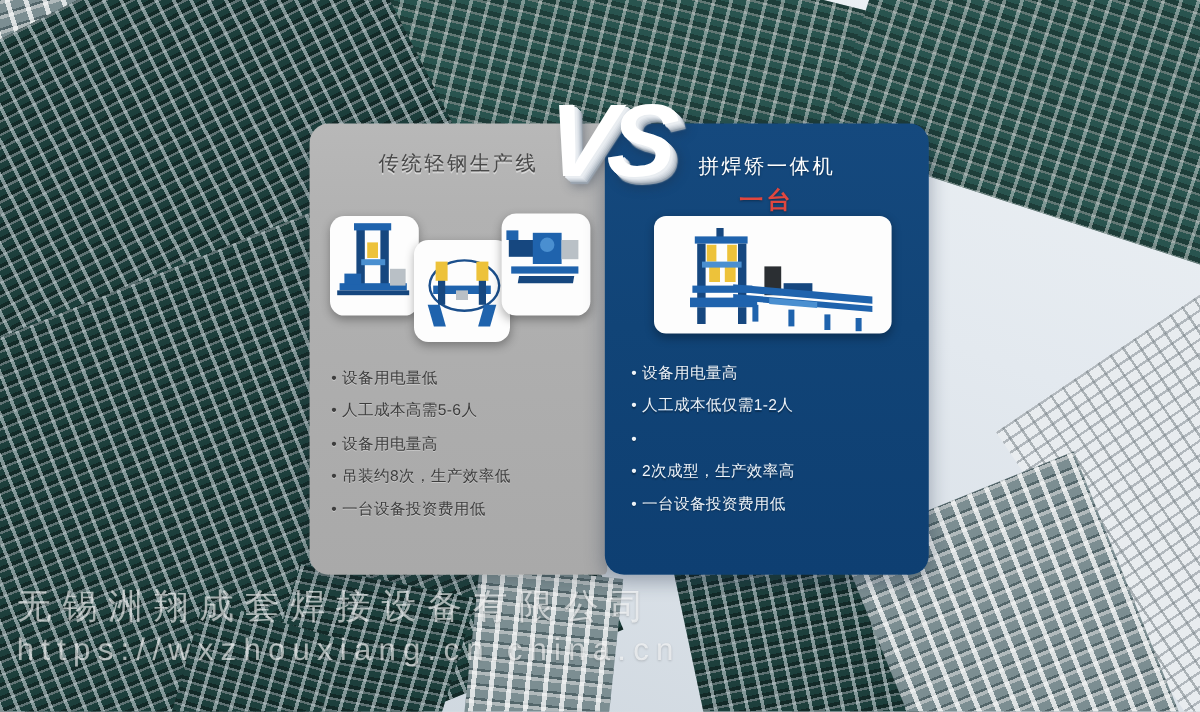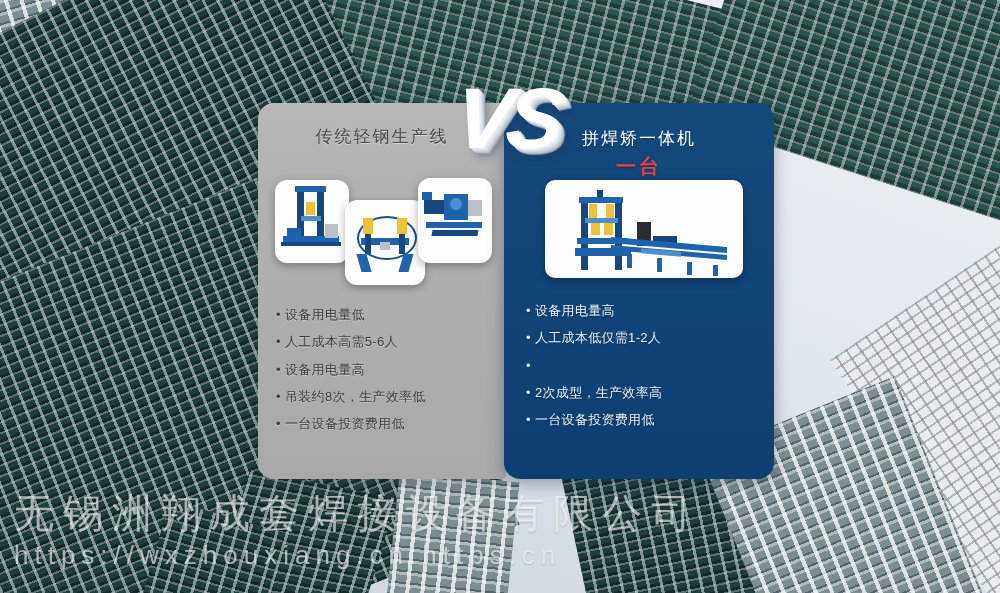--- a/index.html
+++ b/index.html
@@ -144,21 +144,21 @@
     text-shadow:
        2px 1px 0 #e9edf1, 3px 2px 0 #dfe4ea, 4px 3px 0 #d3d9e0,
        5px 4px 0 #c4ccd4, 6px 5px 0 #b4bdc7, 7px 6px 1px #9aa5b1,
        8px 8px 10px rgba(30,45,65,.45);
     transform:skewX(-6deg);
     user-select:none;
   }
 
   
   #watermark{position:absolute;left:14px;top:488px;width:790px;color:rgba(255,255,255,.62);}
-  #wm-company{font-size:40px;letter-spacing:9px;line-height:1.25;
+  #wm-company{font-size:29px;letter-spacing:9px;line-height:1.25;
      text-shadow:0 1px 2px rgba(0,0,0,.18);white-space:nowrap;}
   #wm-url{font-size:26px;letter-spacing:6px;line-height:1.35;
      text-shadow:0 1px 2px rgba(0,0,0,.18);white-space:nowrap;}
 </style>
 </head>
 <body>
 
 <div id="stage">
 
   <div class="bg">
@@ -319,16 +319,16 @@
         <span class="dot">•</span>
         <span>一台设备投资费用低</span>
       </div>
     </div>
   </div>
 
   <div id="vs-badge">VS</div>
 
   <div id="watermark">
     <div id="wm-company">无锡洲翔成套焊接设备有限公司</div>
-    <div id="wm-url">https://wxzhouxiang.cn.https.cn</div>
+    <div id="wm-url">https://wxzhouxiang.cn.china.cn</div>
   </div>
 
 </div>
 
 </body></html>

